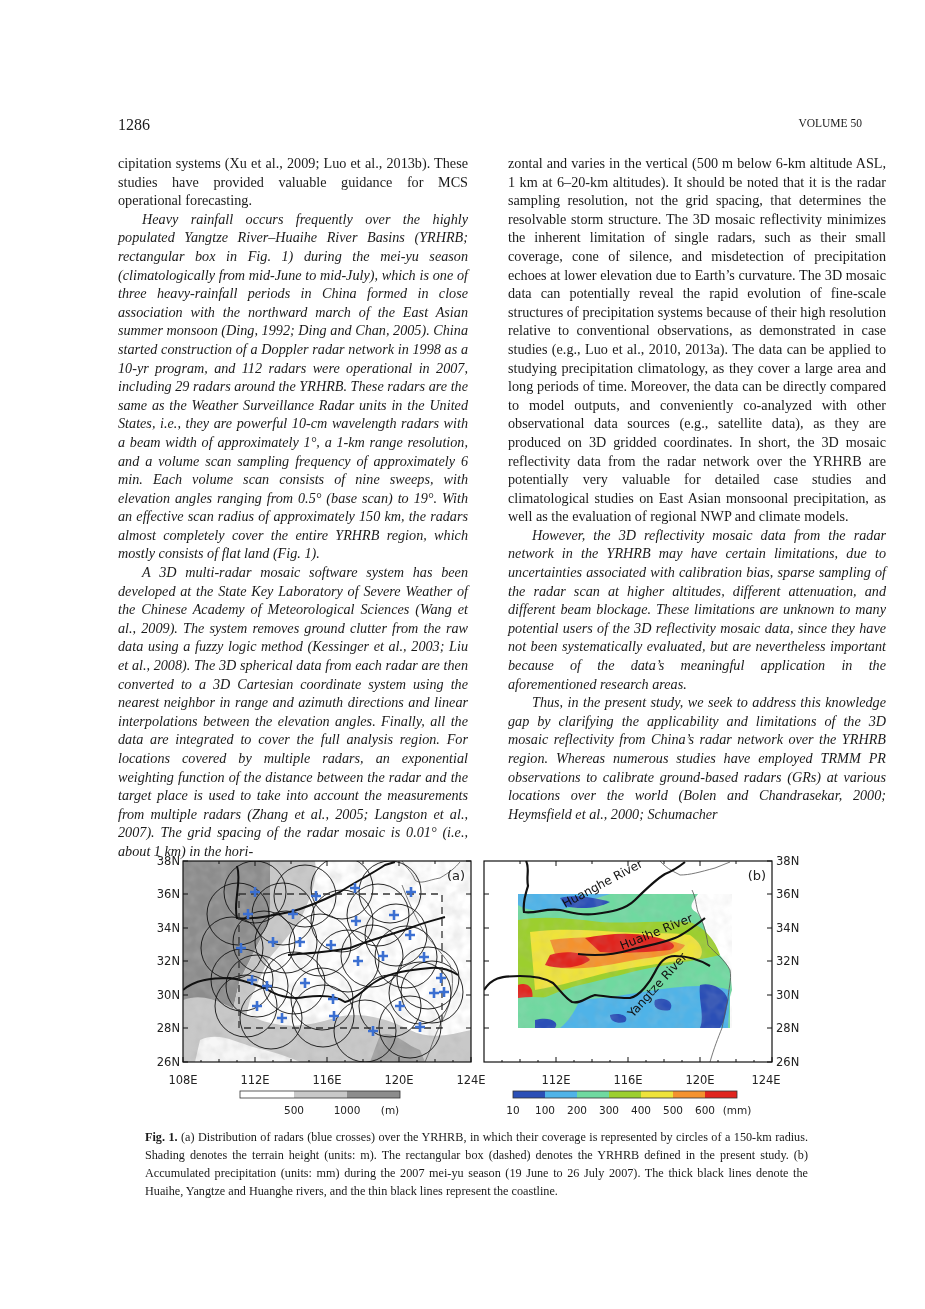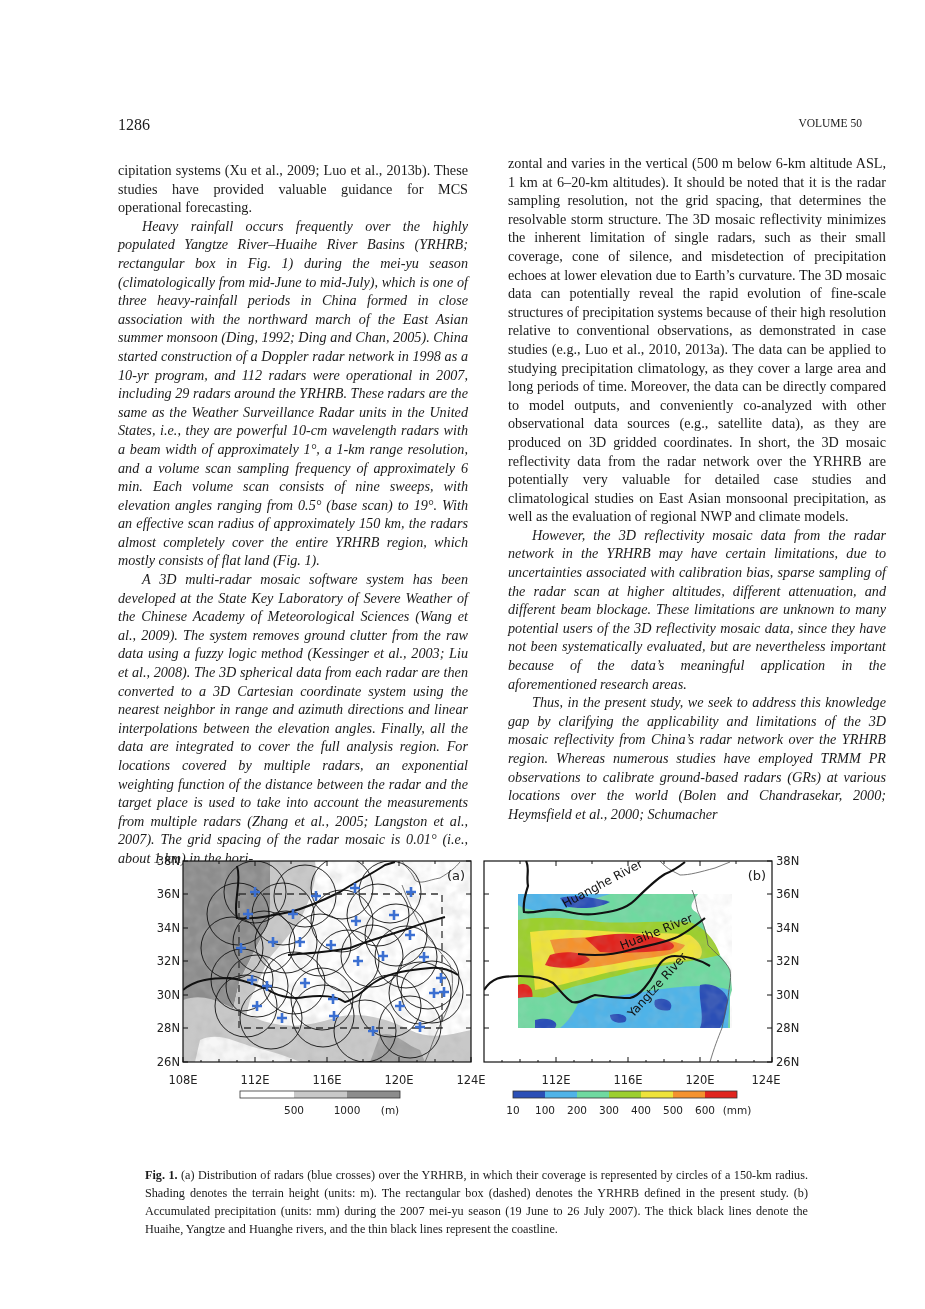--- a/index.html
+++ b/index.html
@@ -2,27 +2,27 @@
 <html><head>
 <meta charset="utf-8">
 <style>
   html, body { margin:0; padding:0; background:#ffffff; }
   body { width:925px; height:1309px; position:relative; overflow:hidden; font-family:"Liberation Serif", serif; color:#1a1a1a; }
   .header { position:absolute; top:116px; left:118px; width:744px; height:18px; font-size:13px; }
   .header .pn { position:absolute; left:0; top:0; font-size:16px; }
   .header .rt { position:absolute; left:0; width:100%; text-align:center; top:1px; font-size:11.5px; letter-spacing:0.1px; }
   .header .vol { position:absolute; right:0; top:1px; font-size:11.5px; }
   .col { position:absolute; top:154px; width:350px; font-size:14.2px; line-height:18.6px; text-align:justify; hyphens:none; }
-  .col.left { left:118px;margin-top:7px; }
+  .col.left { left:118px; }
   .col.right { left:508px; width:378px; }
   .col p { margin:0; }
   .col p.ind { text-indent:24px;font-style:italic; }
   .figure { position:absolute; left:140px; top:850px; width:680px; height:270px; }
   .figure svg { position:absolute; left:0; top:0; }
-  .caption { position:absolute; left:145px; top:1128px; width:663px; font-size:12.2px; line-height:18px; text-align:justify;margin-top:38px; }
+  .caption { position:absolute; left:145px; top:1128px; width:663px; font-size:12.2px; line-height:18px; text-align:justify; }
   .caption b { font-weight:bold; }
   .axlbl { font-family:"DejaVu Sans", sans-serif; font-size:11.5px; fill:#222; }
   .cblbl { font-family:"DejaVu Sans", sans-serif; font-size:10.5px; fill:#222; }
   .rivlbl { font-family:"DejaVu Sans", sans-serif; font-size:12px; fill:#111; }
 </style>
 </head>
 <body>
 
 <div class="header">
   <span class="pn">1286</span>

